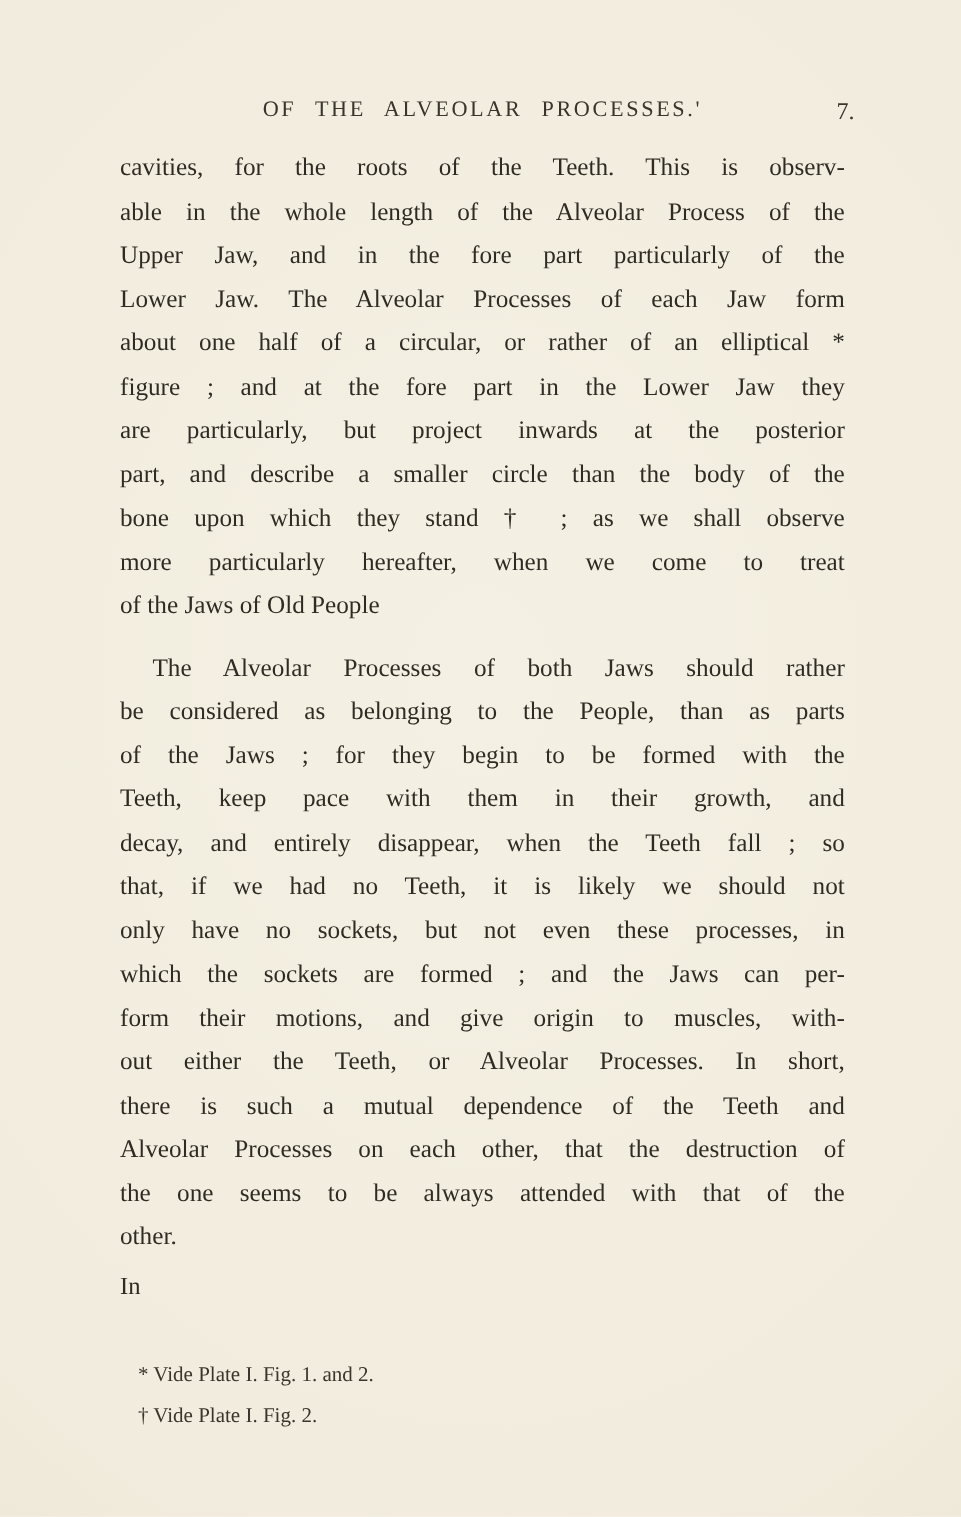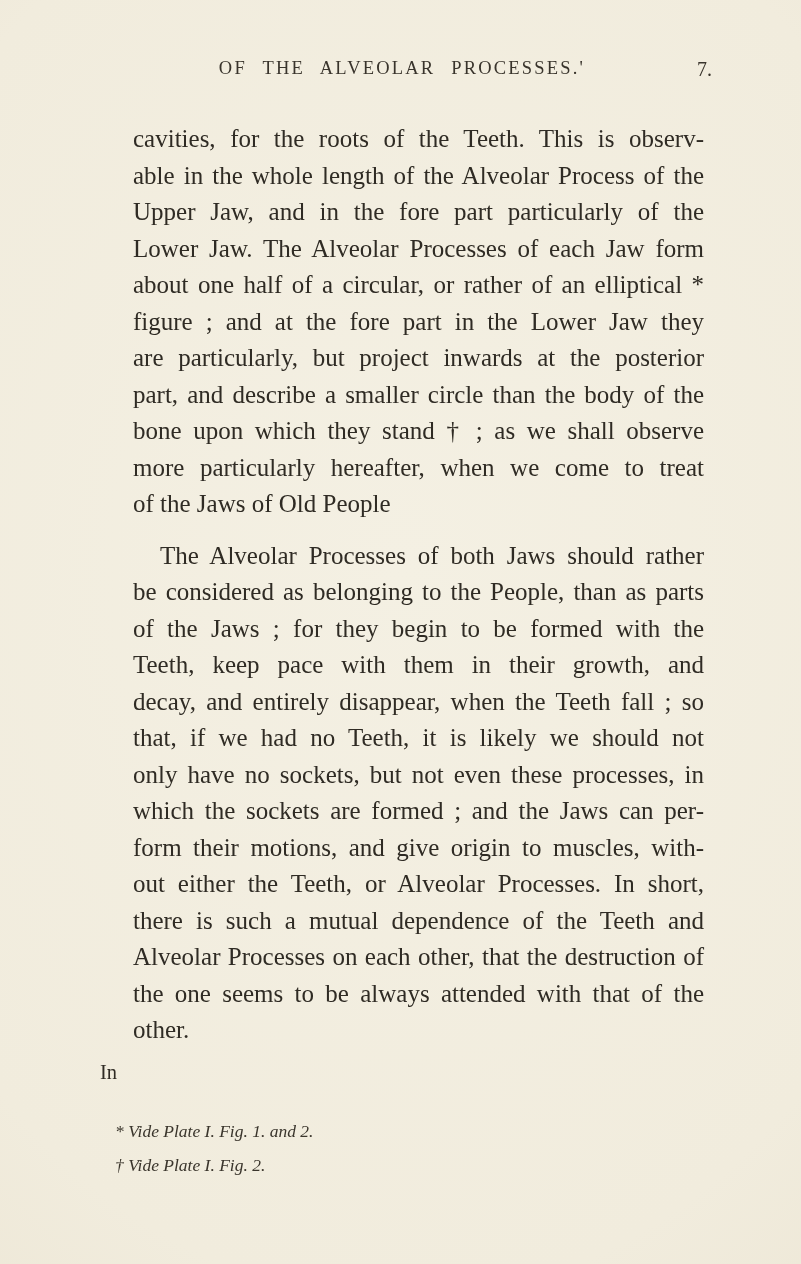--- a/index.html
+++ b/index.html
@@ -12,21 +12,21 @@
     position: relative;
     width: 801px;
     height: 1264px;
     overflow: hidden;
     background: radial-gradient(ellipse 130% 105% at 50% 45%,
                 #f4f0e3 0%, #f1ecdd 55%, #eae3d1 85%, #e0d8c2 100%);
     color: #2f2b24;
   }
   .page-header {
     position: absolute;
-    top: 58px;
+    top: 82px;
     left: 100px;
     width: 604px;
     text-align: center;
     font-size: 18.5px;
     letter-spacing: 2.2px;
     word-spacing: 9px;
     color: #39342c;
     white-space: nowrap;
   }
   .page-number {
@@ -37,47 +37,45 @@
     letter-spacing: 0;
     word-spacing: 0;
   }
   .page-body {
     position: absolute;
     top: 121px;
     left: 100px;
     width: 604px;
   }
   .paragraph {
-    font-size: 25px;
+    font-size: 21px;
     line-height: 36.5px;
     color: #2f2b24;
-    margin-left: 33px;
   }
   .paragraph .text-line {
     text-align: justify;
     text-align-last: justify;
     white-space: nowrap;
   }
   .paragraph .text-line:last-child {
     text-align-last: left;
   }
   .paragraph.indented { margin-top: 15px; }
   .paragraph.indented .text-line:first-child { text-indent: 27px; }
   .catchword {
     margin-top: 5px;
     padding-right: 24px;
     text-align: left;
     font-size: 20.5px;
     line-height: 36.5px;
   }
   .footnotes {
-    margin-top: 24px;
+    margin-top: 38px;
     padding-left: 15px;
     font-size: 17.5px;
-    font-style: italic;
     line-height: 34px;
     color: #3a352c;
   }
 </style>
 </head>
 <body>
 
 <div class="page">
 
   <header class="page-header">

